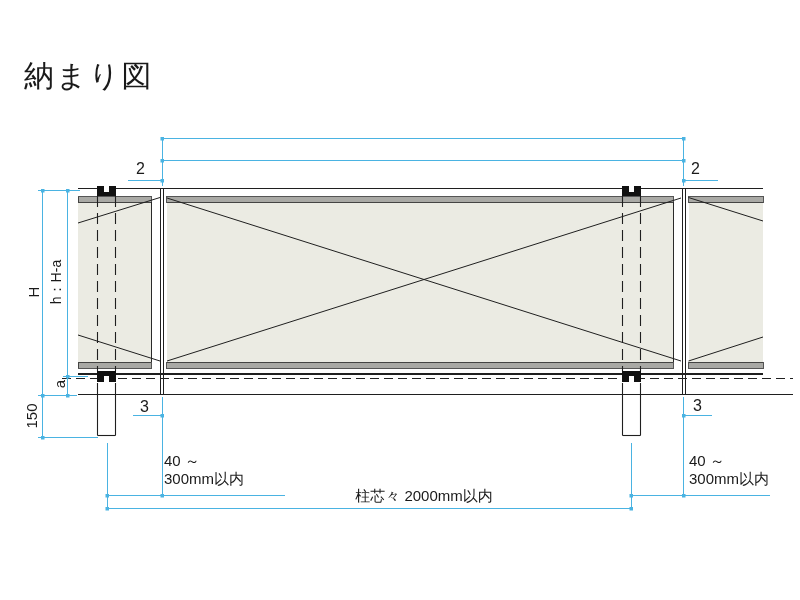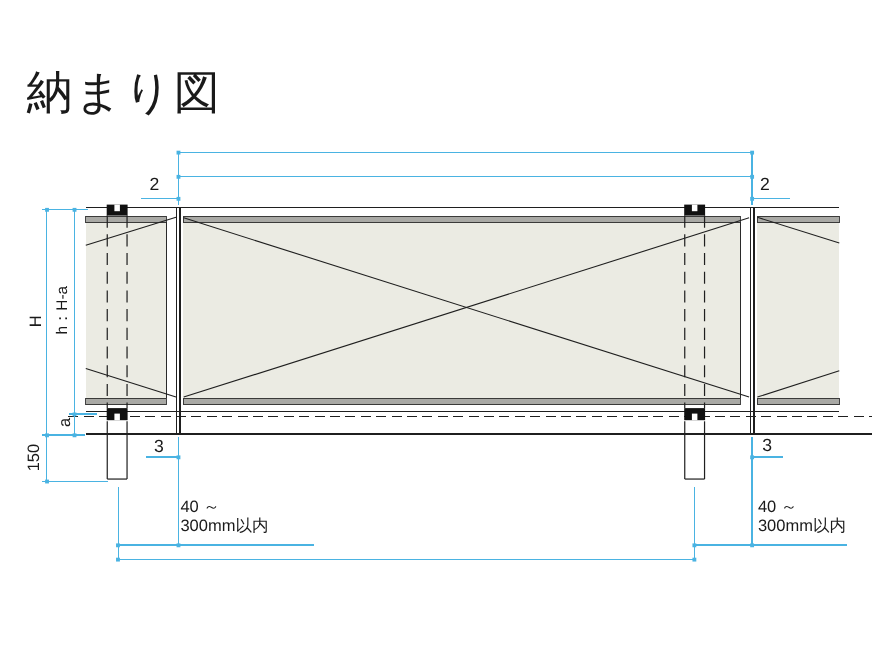--- a/index.html
+++ b/index.html
@@ -1,20 +1,20 @@
 <!DOCTYPE html>
 <html><head>
 <meta charset="utf-8">
 <style>
   html,body{margin:0;padding:0;background:#fff;}
   .stage{position:relative;width:800px;height:600px;background:#ffffff;overflow:hidden;
          font-family:"Liberation Sans","DejaVu Sans",sans-serif;color:#1a1a1a;}
   .stage svg{position:absolute;left:0;top:0;}
   .txt{position:absolute;white-space:nowrap;color:#1a1a1a;}
-  .title{font-size:42px;font-weight:500;letter-spacing:2px;}
+  .title{font-size:30px;font-weight:500;letter-spacing:2px;}
   .dim{font-size:15px;}
   .dim-c{text-align:center;}
   .gap{font-size:16px;}
   .rot{transform:translate(-50%,-50%) rotate(-90deg);}
   .blk{line-height:18px;}
 </style>
 </head>
 <body>
 
 <div class="stage">
@@ -166,14 +166,15 @@
 
   <div class="txt dim blk" style="left:164px;top:452px;">
     <span>40 ～</span><br>
     <span>300mm以内</span>
   </div>
   <div class="txt dim blk" style="left:689px;top:452px;">
     <span>40 ～</span><br>
     <span>300mm以内</span>
   </div>
 
+  <div class="txt dim dim-c" style="left:304px;top:487px;width:240px;">柱芯々 2000mm以内</div>
 
 </div>
 
 </body></html>

